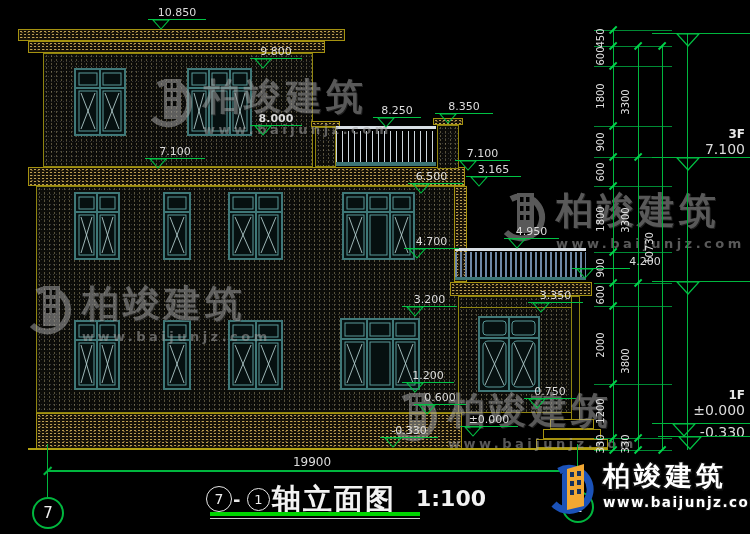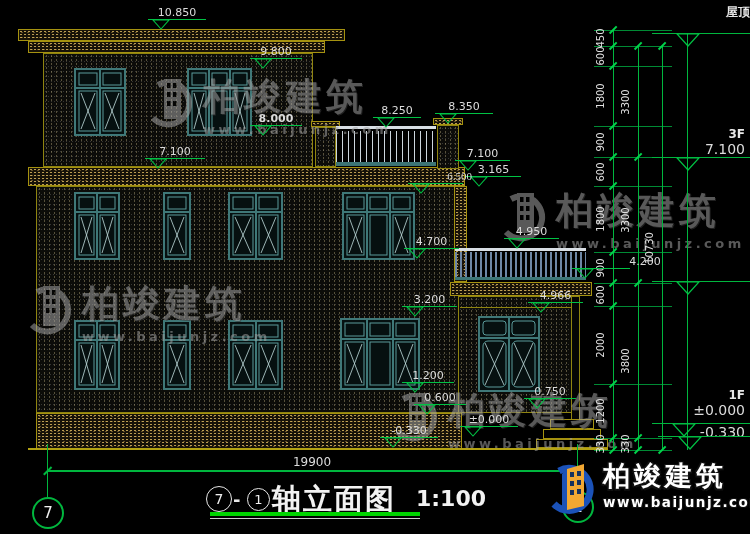--- a/index.html
+++ b/index.html
@@ -332,21 +332,20 @@
       <div class="abs rot" style="left:601px;top:214px;width:50px;height:12px;">3300</div>
       <div class="abs rot" style="left:601px;top:354.5px;width:50px;height:12px;">3800</div>
       <div class="abs rot" style="left:601px;top:438px;width:50px;height:12px;">330</div>
       <div class="abs gline" style="left:662px;top:46px;width:1px;height:404px;"></div>
       <div class="abs" style="left:657px;top:45px;width:10px;height:1.6px;background:#00d44a;transform:rotate(-45deg);"></div>
       <div class="abs" style="left:657px;top:449px;width:10px;height:1.6px;background:#00d44a;transform:rotate(-45deg);"></div>
       <div class="abs rot" style="left:625px;top:242px;width:50px;height:12px;">10730</div>
     </div>
 
   <div class="abs" style="left:640px;top:4px;width:110px;text-align:right;">
-    <div class="floor-label">屋顶</div>
   </div>
   <div class="abs gline" style="left:652px;top:33px;width:98px;height:1px;"></div>
   <svg class="abs" style="left:676px;top:33px;" width="24" height="14">
       <path d="M1 1 H23 L12 13 Z" fill="none" stroke="#00c244" stroke-width="1.2"></path>
     </svg>
 
   <div class="abs" style="left:640px;top:127px;width:105px;text-align:right;">
     <div class="floor-label">3F</div>
     <div class="floor-val">7.100</div>
   </div>
@@ -425,21 +424,21 @@
         </svg>
       </div>
       <div>
         <div class="elev-text" style="left:466px;top:163px;width:55px;">3.165</div>
         <div class="elev-line" style="left:466px;top:176px;width:55px;"></div>
         <svg class="abs" style="left:470px;top:176px;" width="18" height="11">
           <path d="M1 1 H17 L9 10 Z" fill="none" stroke="#00c244" stroke-width="1.1"></path>
         </svg>
       </div>
       <div>
-        <div class="elev-text" style="left:432px;top:170px;width:55px;font-family:Liberation Serif, serif;">6.500</div>
+        <div class="elev-text" style="left:404px;top:170px;width:55px;">6.500</div>
         <div class="elev-line" style="left:408px;top:183px;width:55px;"></div>
         <svg class="abs" style="left:412px;top:183px;" width="18" height="11">
           <path d="M1 1 H17 L9 10 Z" fill="none" stroke="#00c244" stroke-width="1.1"></path>
         </svg>
       </div>
       <div>
         <div class="elev-text" style="left:504px;top:225px;width:55px;">4.950</div>
         <div class="elev-line" style="left:504px;top:238px;width:55px;"></div>
         <svg class="abs" style="left:508px;top:238px;" width="18" height="11">
           <path d="M1 1 H17 L9 10 Z" fill="none" stroke="#00c244" stroke-width="1.1"></path>
@@ -453,21 +452,21 @@
         </svg>
       </div>
       <div>
         <div class="elev-text" style="left:572px;top:255px;width:58px;margin-left:44px;">4.200</div>
         <div class="elev-line" style="left:572px;top:268px;width:58px;"></div>
         <svg class="abs" style="left:576px;top:268px;" width="18" height="11">
           <path d="M1 1 H17 L9 10 Z" fill="none" stroke="#00c244" stroke-width="1.1"></path>
         </svg>
       </div>
       <div>
-        <div class="elev-text" style="left:528px;top:289px;width:55px;">4.966</div>
+        <div class="elev-text" style="left:528px;top:289px;width:55px;">3.350</div>
         <div class="elev-line" style="left:528px;top:302px;width:55px;"></div>
         <svg class="abs" style="left:532px;top:302px;" width="18" height="11">
           <path d="M1 1 H17 L9 10 Z" fill="none" stroke="#00c244" stroke-width="1.1"></path>
         </svg>
       </div>
       <div>
         <div class="elev-text" style="left:402px;top:293px;width:55px;">3.200</div>
         <div class="elev-line" style="left:402px;top:306px;width:55px;"></div>
         <svg class="abs" style="left:406px;top:306px;" width="18" height="11">
           <path d="M1 1 H17 L9 10 Z" fill="none" stroke="#00c244" stroke-width="1.1"></path>

